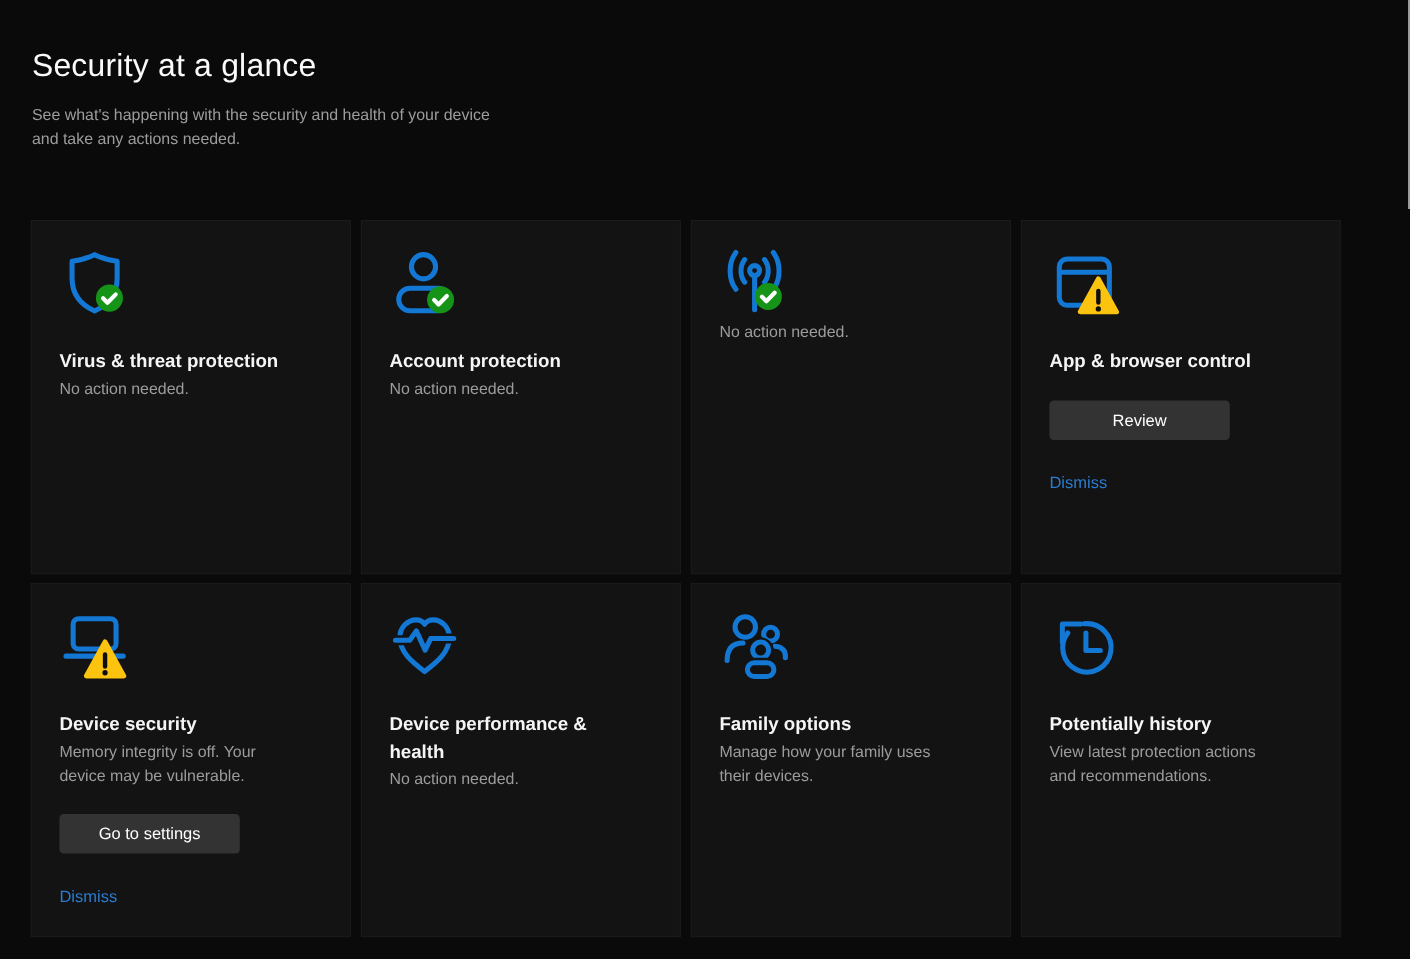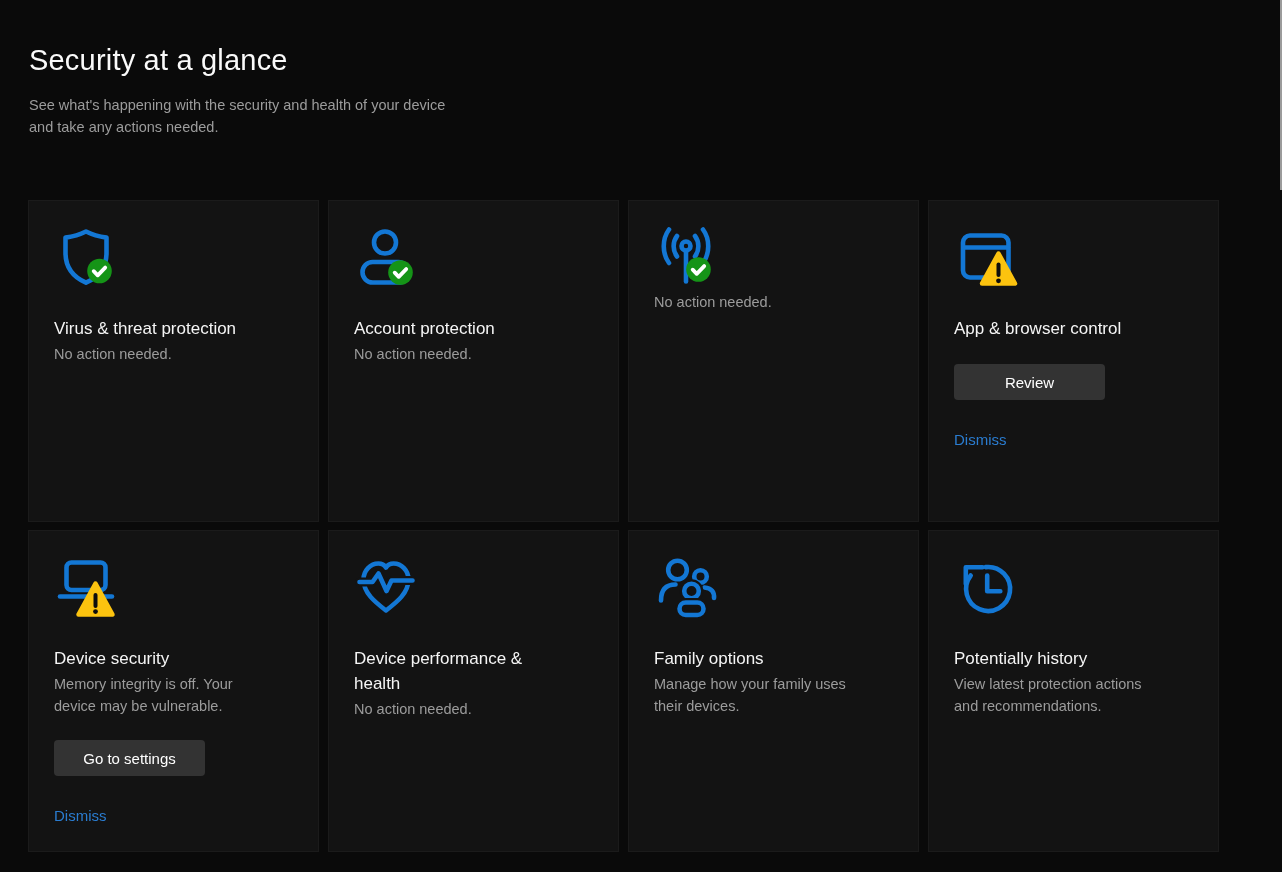--- a/index.html
+++ b/index.html
@@ -30,28 +30,28 @@
     background:#131313;
     border:1px solid #1b1b1b;
     box-sizing:border-box;
     padding:24px 25px;
     overflow:hidden;
   }
   .icon-box{width:64px;height:64px;color:#1377d4;}
   .icon-box svg{display:block;}
   .card-title{
     margin-top:27px;font-size:17px;line-height:25px;color:#f5f5f5;
-    font-weight:400;white-space:pre-line;
+    font-weight:700;white-space:pre-line;
   }
   .card-desc{
     margin-top:2px;font-size:14.5px;line-height:22px;color:#9c9c9c;
     white-space:pre-line;
   }
   .card-button{
-    margin-top:23px;width:151px;height:36px;
+    margin-top:23px;width:164px;height:36px;
     background:#333333;border:none;border-radius:4px;
     color:#ffffff;font-size:15px;font-family:inherit;
     display:flex;align-items:center;justify-content:center;
     cursor:pointer;
   }
   .dismiss-link{
     margin-top:31px;display:inline-block;
     font-size:15px;color:#2a7cd0;cursor:pointer;
   }
   .scrollbar-thumb{

